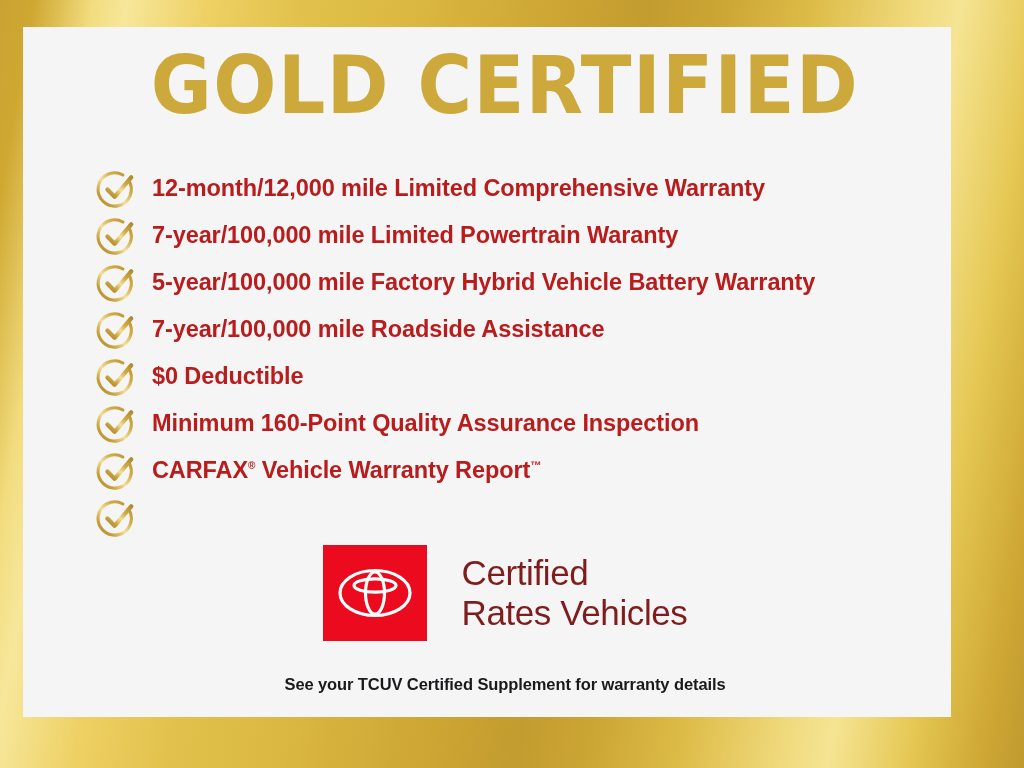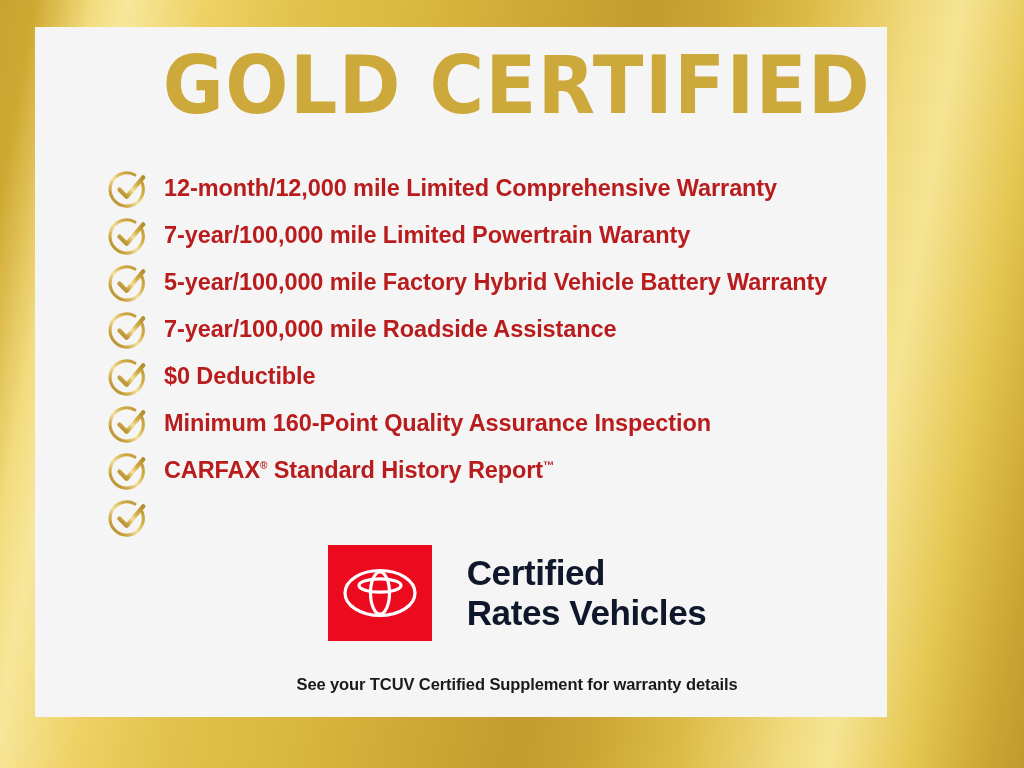--- a/index.html
+++ b/index.html
@@ -36,23 +36,23 @@
         #f0da7d 79%,
         #f5e493 83%,
         #e5c753 90%,
         #cfa835 96%,
         #bf9a2e 100%);
   }
 
   
   .card {
     position: absolute;
-    left: 35px;
+    left: 23px;
     top: 27px;
-    width: 852px;
+    width: 928px;
     height: 690px;
     background: #f5f5f6;
     overflow: hidden;
   }
 
   
   .title {
     position: absolute;
     left: 0;
     top: 18px;
@@ -131,24 +131,24 @@
     flex: 0 0 auto;
   }
   .logo-square svg {
     display: block;
     width: 76px;
     height: 52px;
   }
   .lockup-text {
     margin-left: 35px;
     font-family: "Liberation Sans", sans-serif;
-    font-weight: 700;
+    font-weight: 400;
     font-size: 35px;
     line-height: 1.13;
-    color: #0f172a;
+    color: #7f1d1d;
     letter-spacing: -0.4px;
   }
   .lockup-text div {
     white-space: nowrap;
   }
 
   
   .footer {
     position: absolute;
     left: 0;
@@ -243,21 +243,21 @@
         <span class="row-text">Minimum 160-Point Quality Assurance Inspection</span>
       </div>
 
       <div class="row">
         <span class="check">
           <svg viewBox="0 0 46 46" xmlns="http://www.w3.org/2000/svg">
             <path d="M34.5 14.2 a16.6 16.6 0 1 1 -5.6 -5.2" fill="none" stroke="url(#gc1)" stroke-width="3.1" stroke-linecap="round"></path>
             <path d="M13.5 23.6 L20.6 30.8 L37.2 11.4" fill="none" stroke="url(#gc1)" stroke-width="4.3" stroke-linecap="round" stroke-linejoin="round"></path>
           </svg>
         </span>
-        <span class="row-text"><span>CARFAX</span><sup>®</sup><span> Standard History Report</span><sup class="tm">™</sup></span>
+        <span class="row-text"><span>CARFAX</span><sup>®</sup><span> Vehicle Warranty Report</span><sup class="tm">™</sup></span>
       </div>
 
       <div class="row">
         <span class="check">
           <svg viewBox="0 0 46 46" xmlns="http://www.w3.org/2000/svg">
             <path d="M34.5 14.2 a16.6 16.6 0 1 1 -5.6 -5.2" fill="none" stroke="url(#gc1)" stroke-width="3.1" stroke-linecap="round"></path>
             <path d="M13.5 23.6 L20.6 30.8 L37.2 11.4" fill="none" stroke="url(#gc1)" stroke-width="4.3" stroke-linecap="round" stroke-linejoin="round"></path>
           </svg>
         </span>
       </div>

